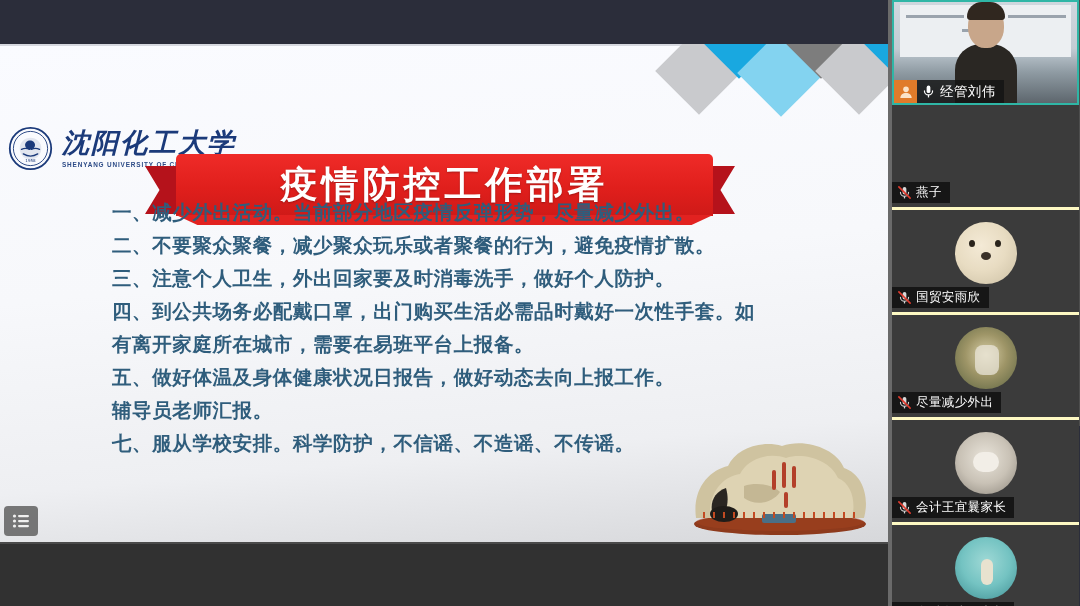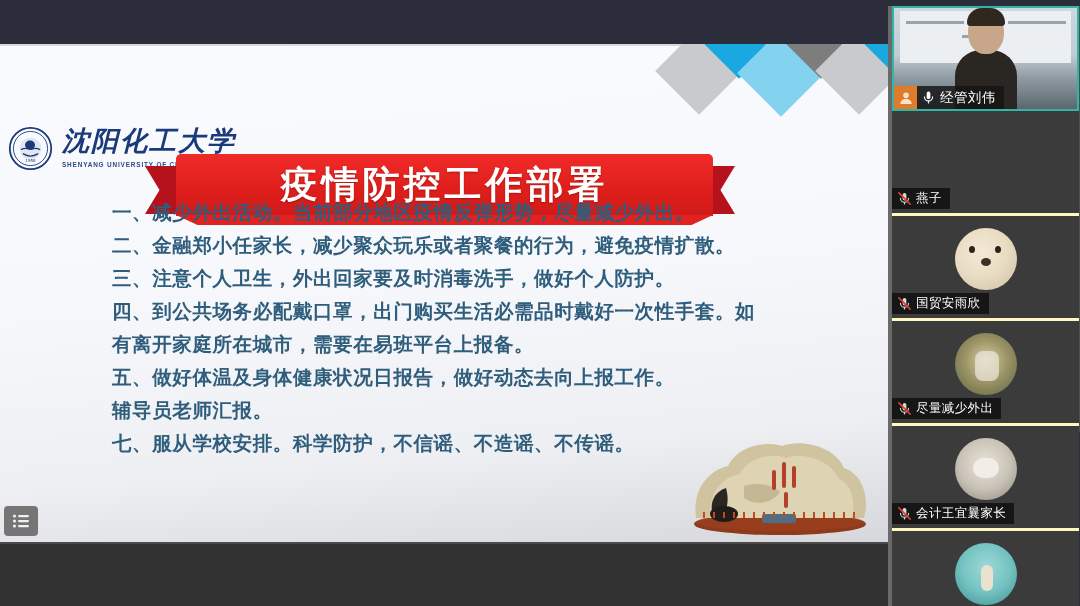--- a/index.html
+++ b/index.html
@@ -40,21 +40,21 @@
   .dia.d3 { left: 88px;  top: 24px;  background: #83d3f0; }
   .dia.d4 { left: 128px; top: -14px; background: #7d7d7d; }
   .dia.d5 { left: 166px; top: 22px;  background: #c9cacd; }
   .dia.d6 { left: 206px; top: -14px; background: #19a8e0; }
 
   
   .logo-block { position: absolute; left: 8px; top: 82px; display: flex; align-items: center; gap: 9px; }
   .logo-seal { width: 45px; height: 45px; flex: 0 0 45px; }
   .logo-text { display: flex; flex-direction: column; line-height: 1; padding-top: 2px; }
   .logo-cn {
-    font-family: Liberation Mono, monospace;
+    font-family: Liberation Serif, serif;
     font-size: 27px; font-weight: 700; color: #1b3a7a;
     letter-spacing: 2px; font-style: italic;
   }
   .logo-en {
     font-size: 6.4px; color: #2c4a86; letter-spacing: .85px;
     margin-top: 5px; white-space: nowrap; font-weight: 700;
   }
 
   
   .ribbon { position: absolute; left: 145px; top: 110px; width: 590px; height: 72px; }
@@ -95,21 +95,21 @@
   .list-btn {
     position: absolute; left: 4px; bottom: 70px;
     width: 34px; height: 30px; border-radius: 4px;
     background: rgba(92,92,92,.82);
     display: flex; align-items: center; justify-content: center;
   }
 
   
   .strip {
     position: absolute; left: 888px; top: 0; width: 192px; height: 426px;
-    background: #4e4e4e; padding: 0 0 0 4px; margin-top: 6px;
+    background: #4e4e4e; padding: 0 0 0 4px;
   }
   .strip-scroll { position: absolute; left: 0; top: 0; width: 5px; height: 606px; background: #6a6a6a; }
   .tile {
     position: relative; width: 187px; height: 105px;
     background: #3b3b3b; overflow: hidden;
     border-bottom: 3px solid #fef9c3;
   }
   .tile.active { border: 2px solid #2fb6a6; height: 105px; }
   .tile-media { position: absolute; inset: 0; }
 
@@ -195,21 +195,21 @@
       <div class="ribbon">
         <div class="ribbon-tail l"></div>
         <div class="ribbon-tail r"></div>
         <div class="ribbon-body">
           <span class="ribbon-title">疫情防控工作部署</span>
         </div>
       </div>
 
       <div class="slide-body">
           <div class="slide-line">一、减少外出活动。当前部分地区疫情反弹形势，尽量减少外出。</div>
-          <div class="slide-line">二、金融郑小任家长，减少聚众玩乐或者聚餐的行为，避免疫情扩散。</div>
+          <div class="slide-line">二、不要聚众聚餐，减少聚众玩乐或者聚餐的行为，避免疫情扩散。</div>
           <div class="slide-line">三、注意个人卫生，外出回家要及时消毒洗手，做好个人防护。</div>
           <div class="slide-line">四、到公共场务必配戴口罩，出门购买生活必需品时戴好一次性手套。如</div>
           <div class="slide-line cont">有离开家庭所在城市，需要在易班平台上报备。</div>
           <div class="slide-line">五、做好体温及身体健康状况日报告，做好动态去向上报工作。</div>
           <div class="slide-line cont">辅导员老师汇报。</div>
           <div class="slide-line">七、服从学校安排。科学防护，不信谣、不造谣、不传谣。</div>
         </div>
 
       <svg class="stone" viewBox="0 0 192 110">
         <ellipse cx="96" cy="98" rx="86" ry="11" fill="#8e3a1c"></ellipse>

